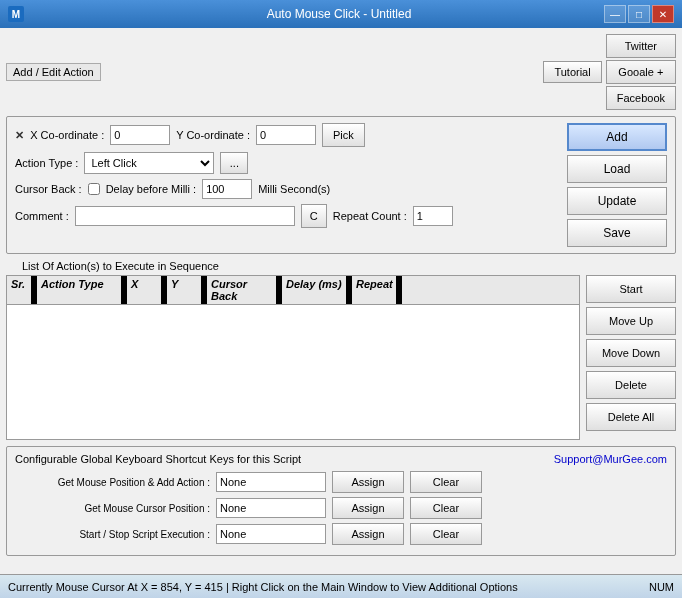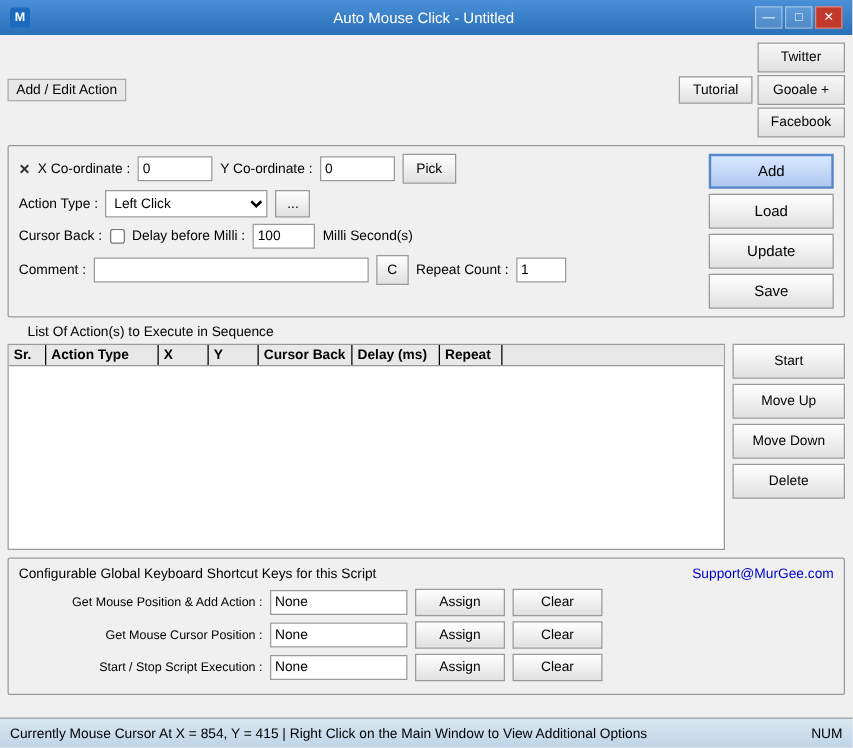--- a/index.html
+++ b/index.html
@@ -154,21 +154,22 @@
     }
     .list-header {
       display: flex;
       background: #e8e8e8;
       border-bottom: 1px solid #999;
       font-size: 11px;
       font-weight: bold;
     }
     .list-header-cell {
       padding: 2px 4px;
-      border-right: 1px solid #000000;
+      border-right: 6px solid #000000;
+      font-style: italic;
     }
     .list-area {
       display: flex;
       gap: 6px;
       margin-bottom: 6px;
     }
     .right-buttons {
       display: flex;
       flex-direction: column;
       gap: 4px;
@@ -352,20 +353,21 @@
           <div class="list-header-cell" style="width:70px;">Delay (ms)</div>
           <div class="list-header-cell" style="width:50px;">Repeat</div>
         </div>
 
       </div>
       <div class="right-buttons">
         <button class="right-btn">Start</button>
         <button class="right-btn">Move Up</button>
         <button class="right-btn">Move Down</button>
         <button class="right-btn">Delete</button>
+        <button class="right-btn">Delete All</button>
       </div>
     </div>
   </div>
 
   <div class="shortcuts-section">
     <div class="shortcuts-header">
       <span>Configurable Global Keyboard Shortcut Keys for this Script</span>
       <span style="color:#0000cc; cursor:pointer;">Support@MurGee.com</span>
     </div>
 

